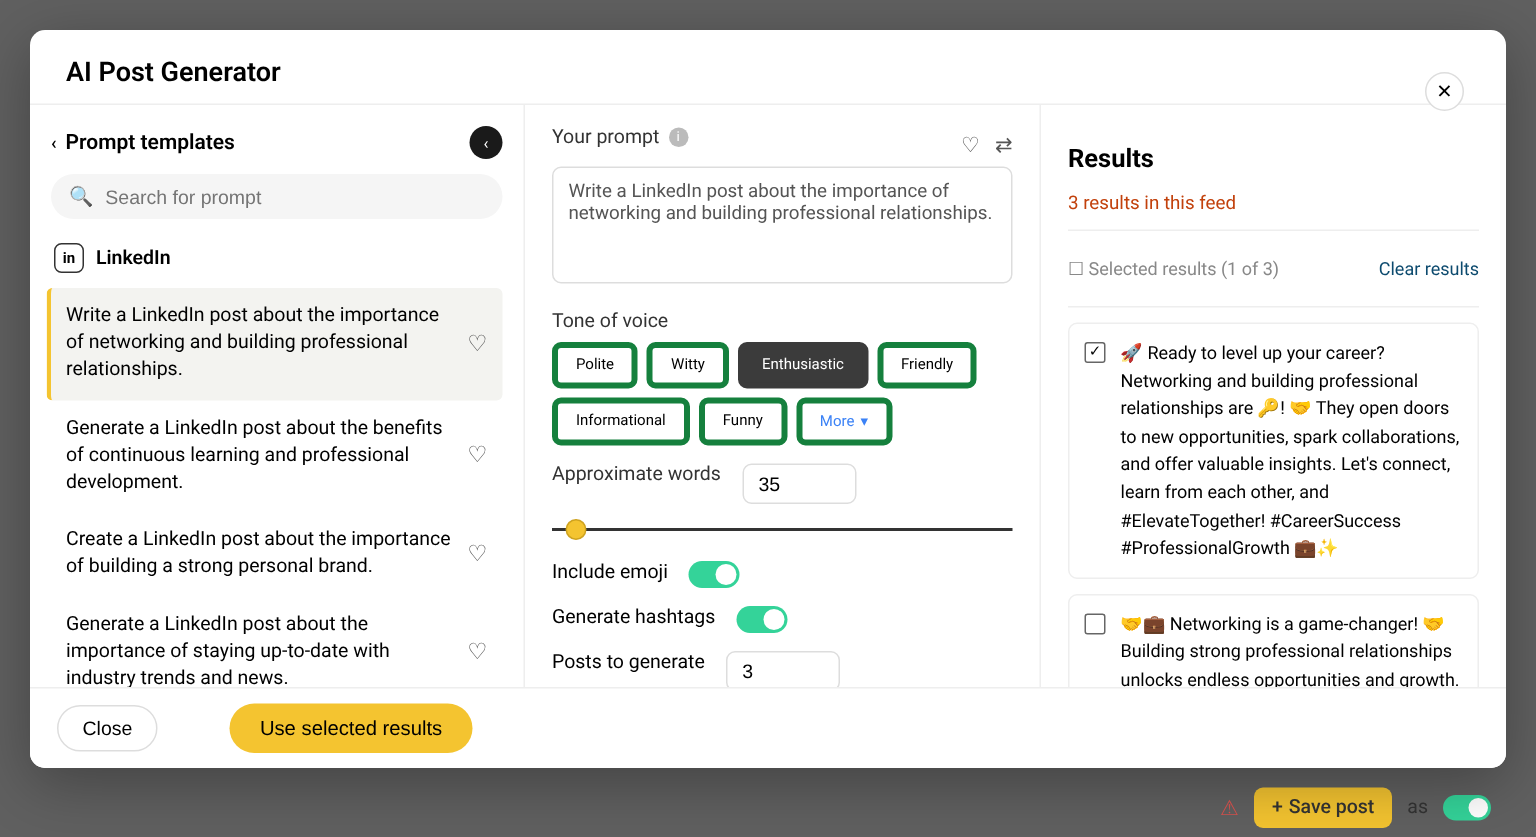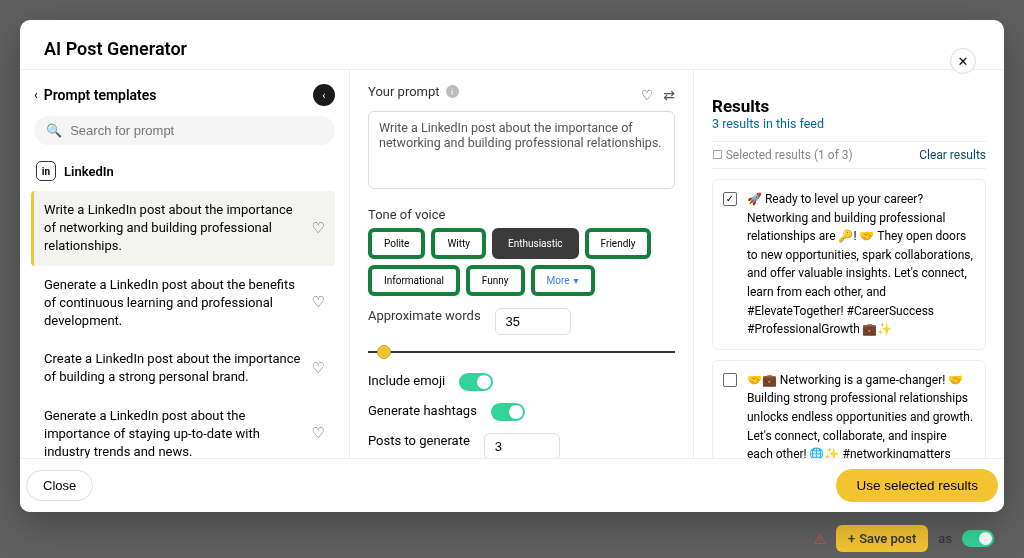--- a/index.html
+++ b/index.html
@@ -19,43 +19,43 @@
 .circ-btn { width:22px; height:22px; border-radius:50%; background:#1a1a1a; color:#fff; display:flex; align-items:center; justify-content:center; font-size:11px; cursor:pointer; }
 .search-wrap { display:flex; align-items:center; gap:8px; background:#f5f5f5; border-radius:18px; padding:7px 12px; margin-bottom:12px; font-size:13px; color:#999; }
 .search-wrap input { border:none; background:transparent; outline:none; font-size:13px; flex:1; }
 .li-label { display:flex; align-items:center; gap:8px; font-weight:600; font-size:13px; margin-bottom:6px; padding:4px 2px; }
 .li-icon { width:20px; height:20px; border:1.5px solid #333; border-radius:5px; display:flex; align-items:center; justify-content:center; font-size:10px; font-weight:700; }
 .tmpl { display:flex; align-items:center; justify-content:space-between; padding:10px 10px; font-size:13px; line-height:1.4; cursor:pointer; border-radius:4px; }
 .tmpl.active { background:#f3f3f0; border-left:3px solid #f4c430; margin-left:-3px; }
 .heart { color:#555; font-size:15px; flex-shrink:0; margin-left:10px; }
 .lbl { font-size:13px; color:#333; margin-bottom:6px; display:flex; align-items:center; gap:6px; }
 .info-i { width:13px; height:13px; border-radius:50%; background:#bbb; color:#fff; font-size:9px; display:flex; align-items:center; justify-content:center; }
-.prompt-head { display:flex; justify-content:space-between; align-items:center; margin-bottom:6px; }
+.prompt-head { display:flex; justify-content:space-between; align-items:flex-end; margin-bottom:6px; }
 .prompt-icons { display:flex; gap:10px; font-size:14px; color:#555; }
 textarea.prompt { width:100%; height:78px; border:1px solid #ddd; border-radius:6px; padding:8px 10px; font-size:12.5px; font-family:inherit; resize:none; color:#555; }
 .section { margin-top:14px; }
 .chips { display:flex; flex-wrap:wrap; gap:6px; }
 .chip { border:4px solid #15803d; border-radius:6px; padding:6px 12px; font-size:10px; cursor:pointer; background:#fff; }
 .chip.sel { background:#3b3b3b; color:#fff; border-color:#3b3b3b; }
 .chip.more { color:#3b82f6; display:flex; align-items:center; gap:4px; }
 .row { display:flex; align-items:flex-start; gap:14px; margin-top:12px; font-size:13px; }
 .numbox { border:1px solid #ddd; border-radius:6px; padding:5px 10px; width:76px; font-size:13px; }
 .slider-wrap { margin-top:8px; position:relative; height:18px; }
 .slider-track { position:absolute; top:8px; left:0; right:0; height:2px; background:#333; }
 .slider-thumb { position:absolute; top:2px; left:3%; width:14px; height:14px; border-radius:50%; background:#f4c430; border:1px solid #cfa31f; }
 .toggle { width:34px; height:18px; border-radius:10px; background:#34d399; position:relative; cursor:pointer; }
 .toggle::after { content:""; position:absolute; top:2px; right:2px; width:14px; height:14px; background:#fff; border-radius:50%; }
 .res-title { font-size:17px; font-weight:700; margin-top:12px; }
-.res-sub { font-size:12.5px; color:#0369a1; margin-bottom:10px; }
-.res-bar { display:flex; justify-content:space-between; align-items:center; font-size:12px; color:#888; border-top:1px solid #eee; border-bottom:1px solid #eee; padding:6px 0; margin-bottom:10px; }
+.res-sub { font-size:12.5px; color:#c2410c; margin-bottom:10px;margin-top:12px; }
+.res-bar { display:flex; justify-content:space-between; align-items:center; font-size:12px; color:#888; border-top:1px solid #eee; border-bottom:1px solid #eee; padding:18px 0; margin-bottom:10px; }
 .res-bar .clear { color:#0c4a6e; cursor:pointer; }
 .result { display:flex; gap:10px; border:1px solid #eee; border-radius:6px; padding:10px 10px; font-size:12px; line-height:1.55; margin-bottom:10px; }
 .ck { width:14px; height:14px; border:1.5px solid #666; border-radius:2px; flex-shrink:0; margin-top:2px; display:flex; align-items:center; justify-content:center; font-size:10px; }
 .ck.on::after { content:"✓"; }
-.footer { display:flex; justify-content:space-between; align-items:center; padding:10px 6px; border-top:1px solid #eee; background:#fff; }
+.footer { display:flex; align-items:center; padding:10px 18px; border-top:1px solid #eee; background:#fff;gap:48px; }
 .btn-close { border:1px solid #ddd; background:#fff; border-radius:18px; padding:7px 16px; font-size:13px; cursor:pointer; }
 .btn-use { background:#f4c430; border:none; border-radius:20px; padding:9px 20px; font-size:13.5px; font-weight:500; cursor:pointer; }
 .bg-bottom { position:absolute; bottom:6px; right:30px; display:flex; align-items:center; gap:10px; font-size:13px; color:#333; }
 .save-pill { background:#f4c430; border-radius:6px; padding:6px 12px; font-weight:500; display:flex; align-items:center; gap:4px; }
 .warn { color:#d9534f; font-size:14px; }
 .bg-toggle { width:32px; height:17px; border-radius:10px; background:#34d399; position:relative; }
 .bg-toggle::after { content:""; position:absolute; top:2px; right:2px; width:13px; height:13px; background:#fff; border-radius:50%; }
 </style>
 </head>
 <body>

